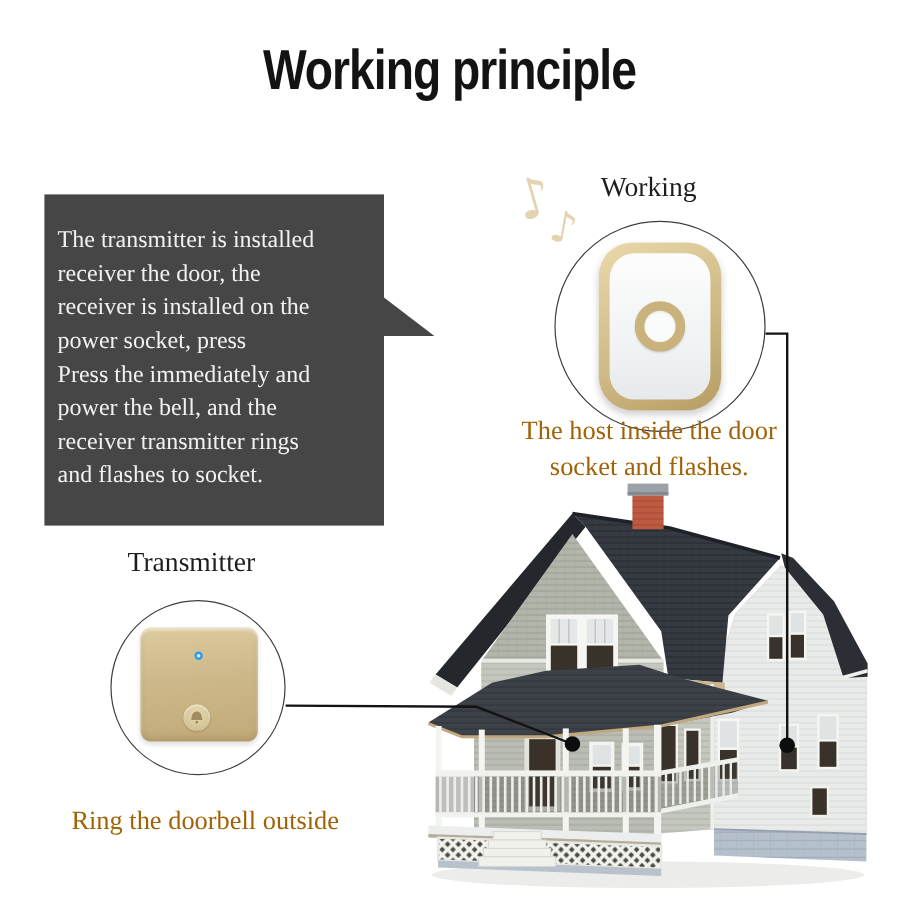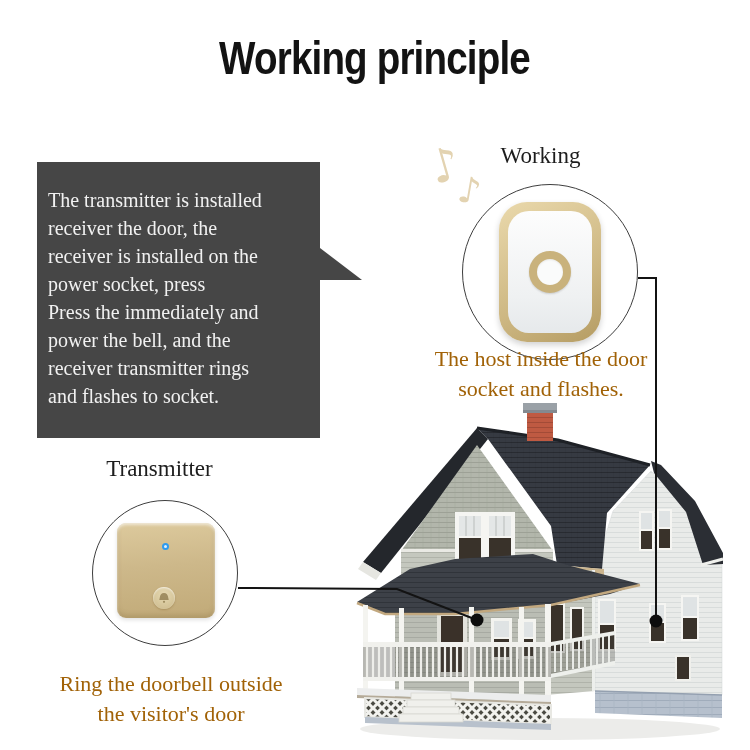--- a/index.html
+++ b/index.html
@@ -93,21 +93,20 @@
       <div class="tx-button">
         <svg width="22" height="22">
           <path d="M11 6 C8.4 6 7.1 8 6.8 10.6 L6.3 13 L15.7 13 L15.2 10.6 C14.9 8 13.6 6 11 6 Z" fill="#8a7648" opacity="0.75"></path>
           <circle cx="11" cy="14.8" r="1.1" fill="#8a7648" opacity="0.75"></circle>
         </svg>
       </div>
     </div>
   </div>
   <div class="caption" style="left:38px;top:649px;width:266px;margin-top:20px;">
     <div>Ring the doorbell outside</div>
-    <div>the visitor's door</div>
   </div>
 
   <svg class="house-svg" width="375" height="352" viewBox="0 0 375 352">
     <defs>
       <pattern id="patRoof" width="6" height="5" patternUnits="userSpaceOnUse">
         <rect width="6" height="5" fill="#363a42"></rect>
           <path d="M0 4.5 H6" stroke="#282b31" stroke-width="1"></path>
         <path d="M0 0 V5" stroke="rgba(0,0,0,0.12)" stroke-width="0.6"></path>
       </pattern>
       <pattern id="patPorch" width="6" height="5" patternUnits="userSpaceOnUse">

